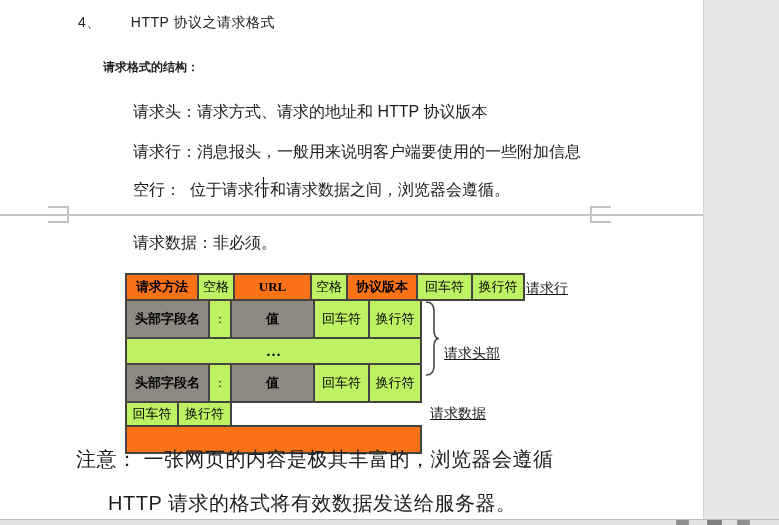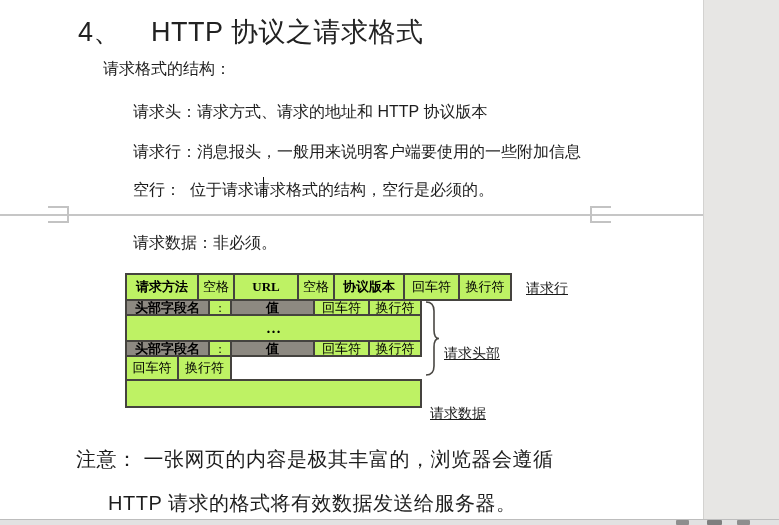--- a/index.html
+++ b/index.html
@@ -4,23 +4,23 @@
 <style>
   html,body{margin:0;padding:0;}
   body{
     width:779px;height:525px;position:relative;overflow:hidden;
     background:#ffffff;
     font-family:"Liberation Sans","DejaVu Sans",sans-serif;
     color:#1d1d1d;
   }
   .abs{position:absolute;}
   
-  .heading{left:78px;top:14px;font-size:27px;letter-spacing:.5px;color:#222;}
+  .heading{left:78px;top:14px;font-size:14px;letter-spacing:.5px;color:#222;}
   .heading .num{margin-right:30px;}
-  .intro{left:103px;top:59px;font-size:16px;}
+  .intro{left:103px;top:59px;font-size:12px;font-weight:bold;}
   .bullet{left:133px;font-size:16px;white-space:pre;}
   .b1{top:102px;}
   .b2{top:142px;}
   .b3{top:180px;}
   .b4{top:233px;}
   .note{left:76px;font-size:20px;letter-spacing:.5px;}
   .n1{top:446px;}
   .n2{top:490px;margin-left:32px;}
   .caret{left:263px;top:177px;width:1px;height:21px;background:#111;}
   
@@ -39,24 +39,24 @@
   .diagram{left:125px;top:273px;width:430px;}
   .trow{display:flex;}
   .trow + .trow{margin-top:-2px;}
   .tcell{
     box-sizing:border-box;border:2px solid #45433f;background:#bef264;
     display:flex;align-items:center;justify-content:center;
     font-family:"Liberation Serif","DejaVu Serif",serif;
     font-size:13px;color:#000;
   }
   .tcell + .tcell{margin-left:-2px;}
-  .light{background:#bef264;font-weight:bold;}
+  .light{background:#f97316;font-weight:bold;}
   .dark{background:#8d8981;font-weight:bold;}
   .r1 .tcell{height:28px;}
-  .r2 .tcell,.r4 .tcell{height:17px;}
+  .r2 .tcell,.r4 .tcell{height:40px;}
   .r3 .tcell{height:28px;font-weight:bold;font-size:15px;}
   .r5 .tcell{height:26px;}
   .r6 .tcell{height:29px;}
   .dlabel{
     font-family:"Liberation Serif","DejaVu Serif",serif;
     font-size:14px;color:#1a1a1a;white-space:nowrap;text-decoration:underline;
   }
   .lbl-reqline{left:526px;top:280px;}
   .lbl-reqheaders{left:444px;top:330px;margin-top:15px;}
   .lbl-reqdata{left:430px;top:405px;}
@@ -65,33 +65,33 @@
 </head>
 <body>
 
 <div class="abs heading">
   <span class="num">4、</span><span>HTTP 协议之请求格式</span>
 </div>
 
 <div class="abs intro">请求格式的结构：</div>
 <div class="abs bullet b1">请求头：请求方式、请求的地址和 HTTP 协议版本</div>
 <div class="abs bullet b2">请求行：消息报头，一般用来说明客户端要使用的一些附加信息</div>
-<div class="abs bullet b3"><span>空行：  位于请求</span><span>请求格式的结构，空行是必须的。</span></div>
+<div class="abs bullet b3"><span>空行：  位于请求</span><span>行和请求数据之间，浏览器会遵循。</span></div>
 <div class="abs caret"></div>
 <div class="abs bullet b4">请求数据：非必须。</div>
 
 <div class="abs pb-line"></div>
 <div class="abs corner corner-left"></div>
 <div class="abs corner corner-right"></div>
 
 <div class="abs diagram">
   <div class="trow r1">
     <div class="tcell light" style="width:74px">请求方法</div>
     <div class="tcell" style="width:38px">空格</div>
-    <div class="tcell light" style="width:66px">URL</div>
+    <div class="tcell light" style="width:79px">URL</div>
     <div class="tcell" style="width:38px">空格</div>
     <div class="tcell light" style="width:72px">协议版本</div>
     <div class="tcell" style="width:57px">回车符</div>
     <div class="tcell" style="width:54px">换行符</div>
   </div>
   <div class="trow r2">
     <div class="tcell dark" style="width:85px">头部字段名</div>
     <div class="tcell" style="width:24px">:</div>
     <div class="tcell dark" style="width:85px">值</div>
     <div class="tcell" style="width:57px">回车符</div>

